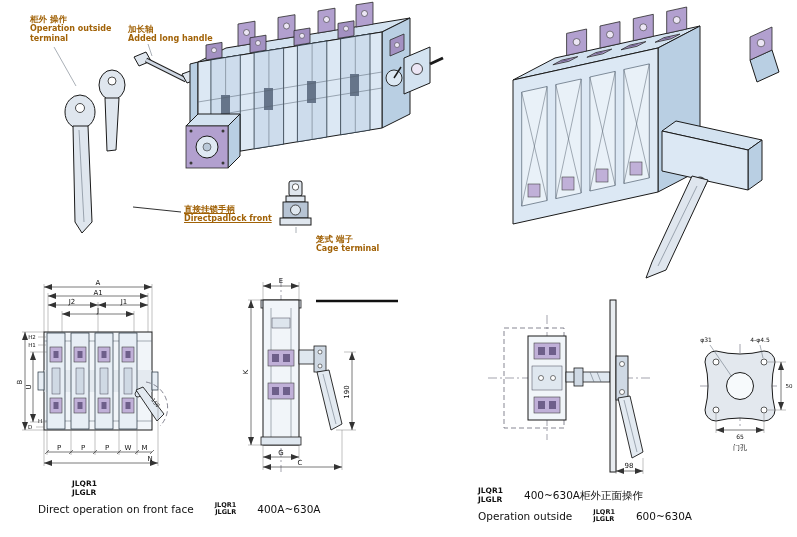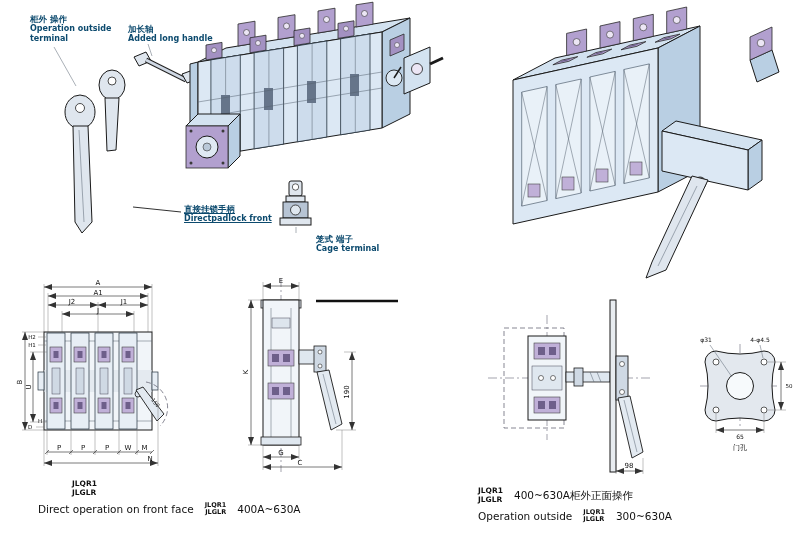--- a/index.html
+++ b/index.html
@@ -24,24 +24,24 @@
   .win       { fill:#e9f1f8; stroke:#3a4a5a; stroke-width:0.6; }
   .dim       { stroke:#333; stroke-width:0.65; fill:none; }
   .ext       { stroke:#777; stroke-width:0.45; fill:none; }
   .cl        { stroke:#667; stroke-width:0.6; stroke-dasharray:9 3 2 3; fill:none; }
   .dash      { stroke:#556; stroke-width:0.7; stroke-dasharray:5 3; fill:none; }
   .dimtxt    { font-size:7px; fill:#111; text-anchor:middle; }
   .sm        { font-size:5.5px; }
   .md        { font-size:6px; }
 
   
-  .anno { position:absolute; font-weight:bold; color:#0c4a6e; line-height:1.2; }
+  .anno { position:absolute; font-weight:bold; color:#a16207; line-height:1.2; }
   .anno div { font-size:8px; }
   .anno .cn { font-size:8.5px; }
-  .caption { position:absolute; display:flex; align-items:center; gap:11px; color:#111; white-space:nowrap; }
+  .caption { position:absolute; display:flex; align-items:center; gap:21px; color:#111; white-space:nowrap; }
   .models { display:flex; flex-direction:column; font-weight:bold; font-size:7.5px; line-height:1.15; }
   .models.tiny { font-size:6.5px; }
   .capmain { font-size:10.5px; }
 </style>
 </head>
 <body>
 
 <div class="canvas">
 
 <svg class="art" width="797" height="537" viewBox="0 0 797 537">
@@ -474,16 +474,16 @@
     <span>JLGLR</span>
   </div>
   <span class="capmain">400~630A柜外正面操作</span>
 </div>
 <div class="caption" style="left:478px; top:509px;">
   <span class="capmain">Operation outside</span>
   <div class="models tiny">
     <span>JLQR1</span>
     <span>JLGLR</span>
   </div>
-  <span class="capmain">300~630A</span>
+  <span class="capmain">600~630A</span>
 </div>
 
 </div>
 
 </body></html>

